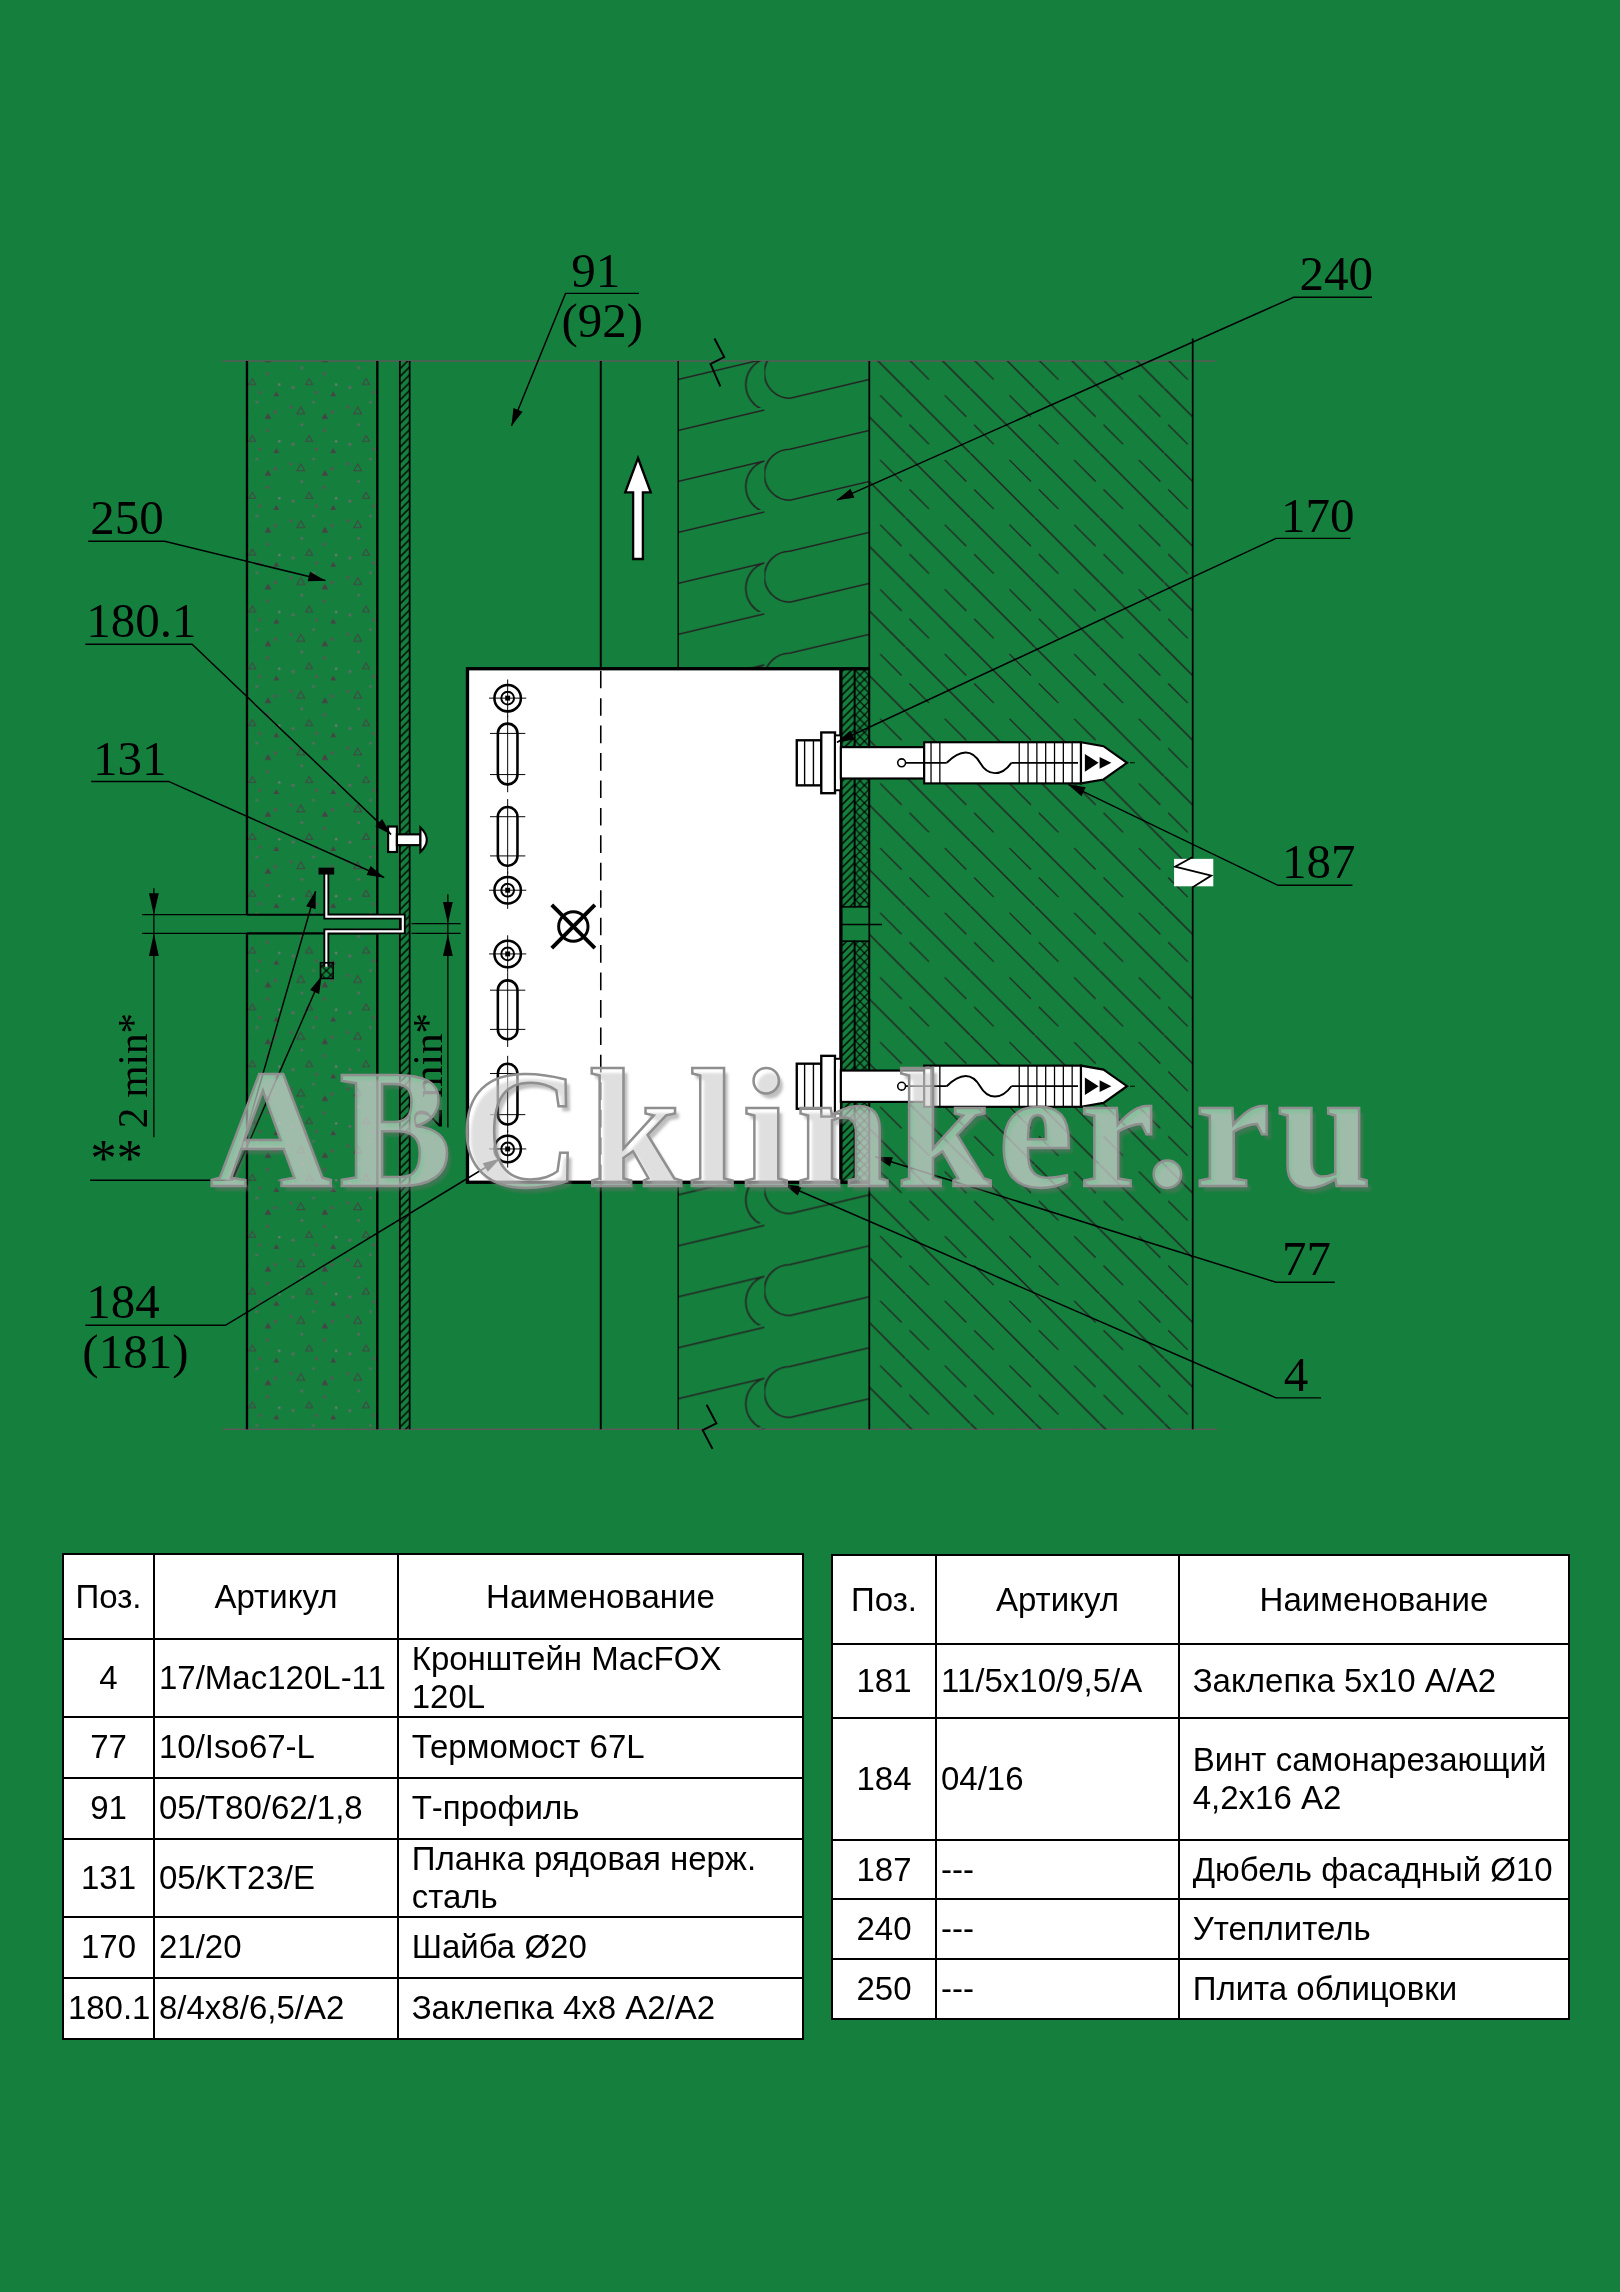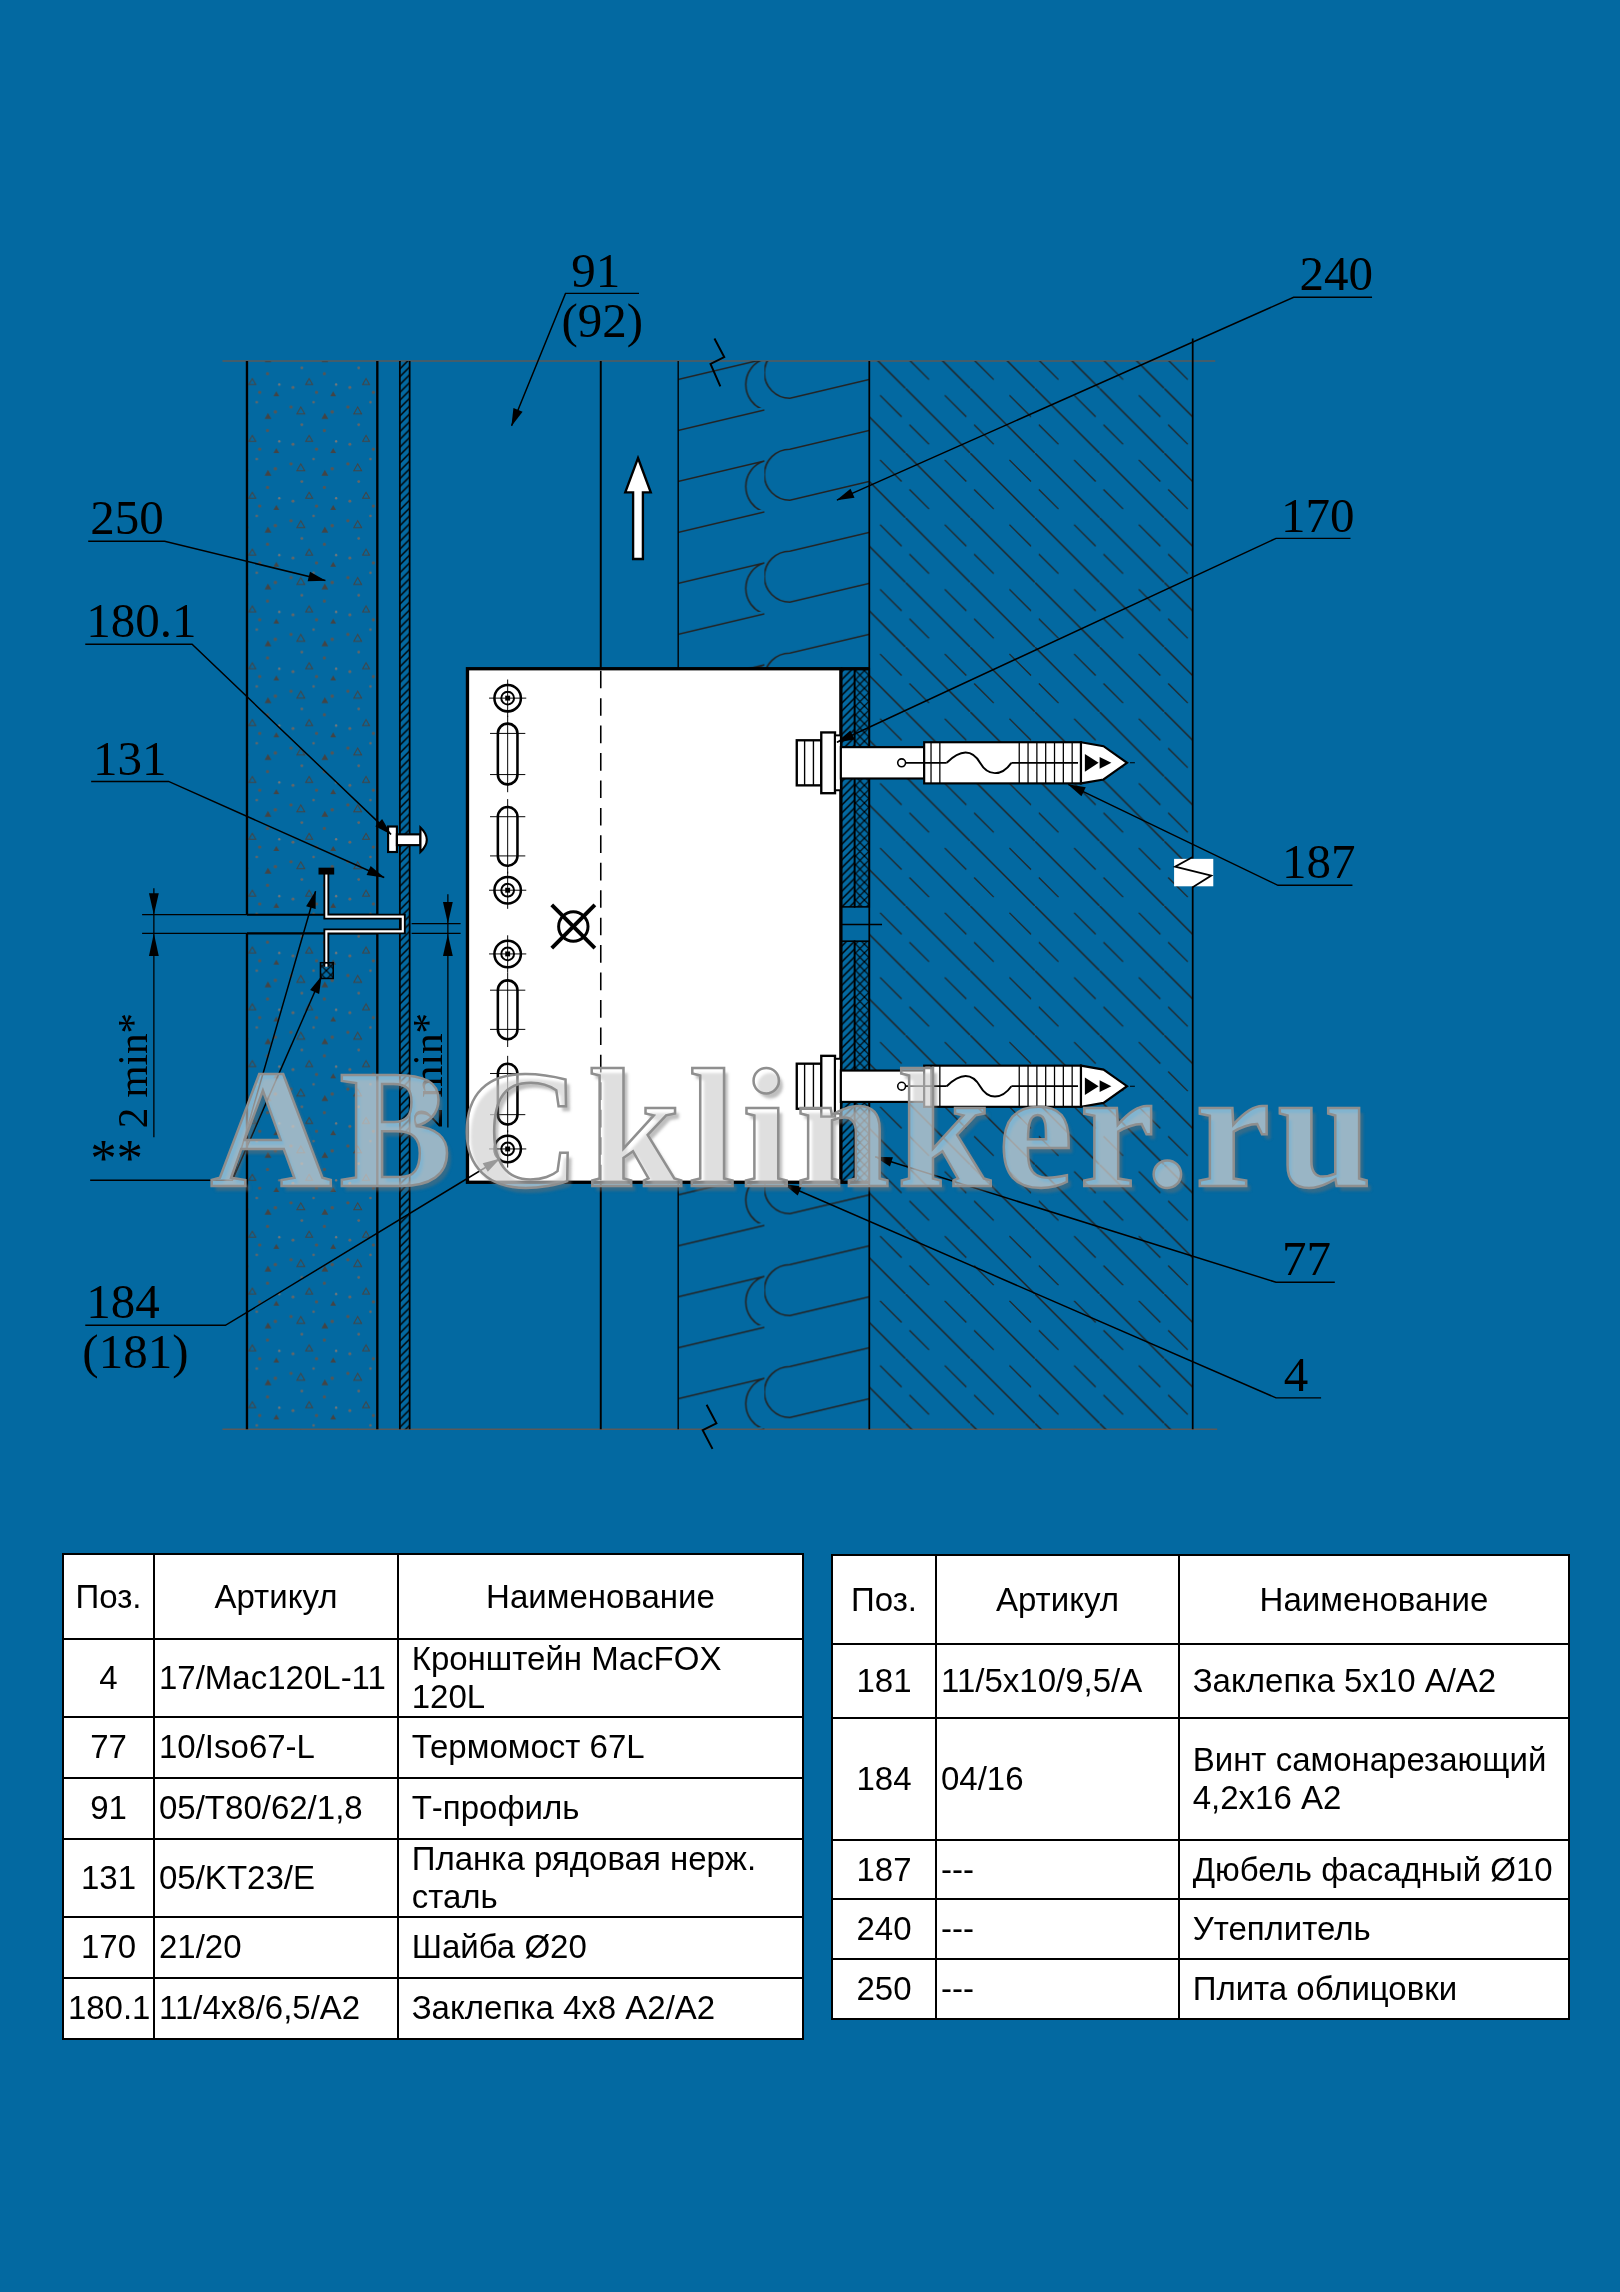--- a/index.html
+++ b/index.html
@@ -1,16 +1,16 @@
 <!DOCTYPE html>
 <html><head>
 <meta charset="utf-8">
 <style>
   html,body{margin:0;padding:0;background:#ffffff;}
-  #page{position:relative;width:1620px;height:2293px;background:#0369a1;overflow:hidden;
+  #page{position:relative;width:1620px;height:2293px;background:#15803d;overflow:hidden;
         font-family:"Liberation Serif","DejaVu Serif",serif;}
   #dwg{position:absolute;left:0;top:0;z-index:1;}
   #watermark{position:absolute;left:210px;top:1051px;z-index:2;width:1255px;height:176px;
      font-family:"Liberation Serif","DejaVu Serif",serif;font-weight:bold;font-size:169px;
      line-height:157px;letter-spacing:6.9px;color:rgba(255,255,255,0.50);
      -webkit-text-stroke:2.5px #8f8f8f;text-shadow:3.9px 4.9px 2.9px rgba(110,110,110,0.45);
      white-space:nowrap;pointer-events:none;}
   .ptable{position:absolute;z-index:3;border-collapse:collapse;table-layout:fixed;
      font-family:Liberation Sans, sans-serif;font-size:33px;color:#000;background:#fff;}
   .ptable th,.ptable td{border:2px solid #000;vertical-align:middle;padding:0 3.9px;overflow:hidden;}
@@ -345,21 +345,21 @@
       <td class="c-art">05/KT23/E</td>
       <td class="c-name">Планка рядовая нерж. сталь</td>
     </tr>
     <tr>
       <td class="c-pos">170</td>
       <td class="c-art">21/20</td>
       <td class="c-name">Шайба Ø20</td>
     </tr>
     <tr>
       <td class="c-pos">180.1</td>
-      <td class="c-art">11/4x8/6,5/A2</td>
+      <td class="c-art">8/4x8/6,5/A2</td>
       <td class="c-name">Заклепка 4x8  А2/А2</td>
     </tr>
   </tbody>
 </table>
 
 <table id="tbl-right" class="ptable">
   <colgroup>
         <col style="width:104px">
         <col style="width:243px">
         <col style="width:390px">

